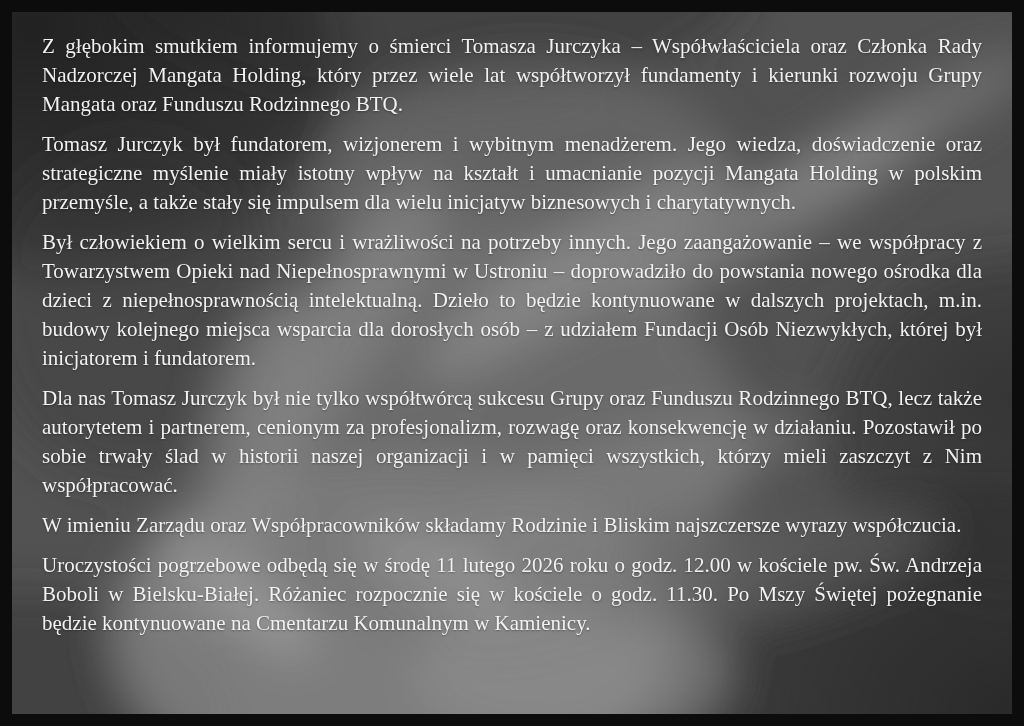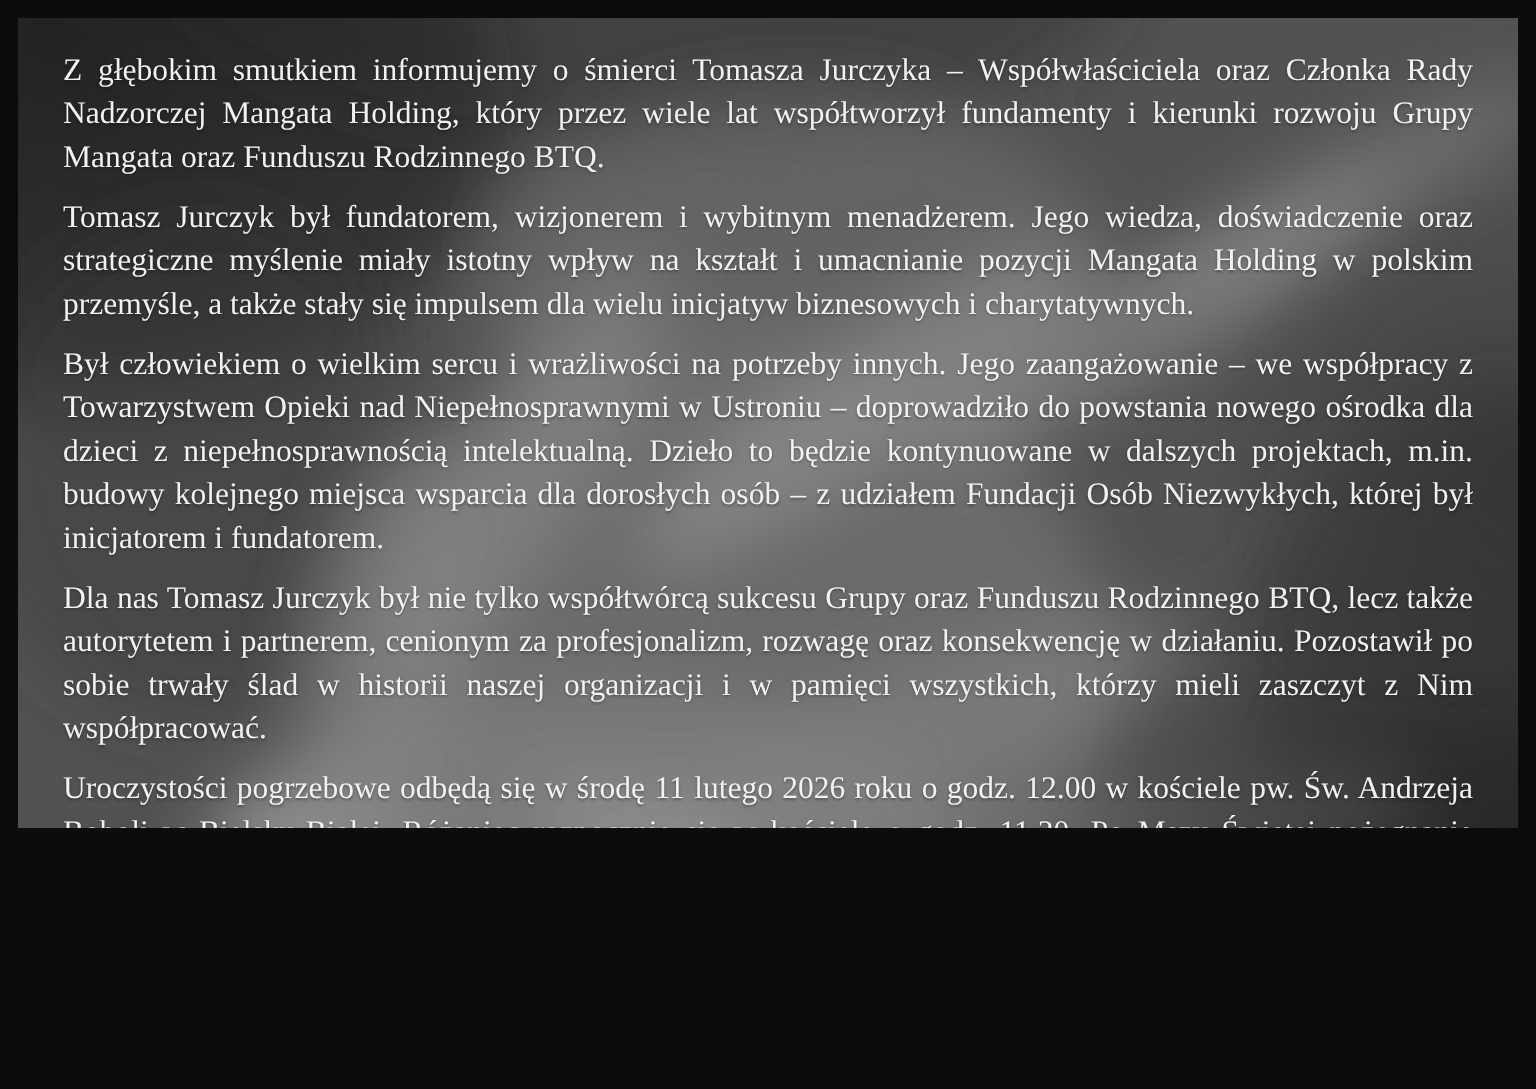--- a/index.html
+++ b/index.html
@@ -13,21 +13,21 @@
     width: 1024px;
     height: 726px;
     background: #0c0c0c;
     overflow: hidden;
   }
   .photo-area {
     position: absolute;
     left: 12px;
     top: 12px;
     width: 1000px;
-    height: 540px;
+    height: 702px;
     background: #525252;
     overflow: hidden;
     box-shadow: inset 0 0 90px rgba(0,0,0,0.38);
   }
   .photo-area svg {
     position: absolute;
     left: 0;
     top: 0;
     display: block;
   }
@@ -98,17 +98,18 @@
       </g>
     </svg>
 
     <div class="vignette"></div>
 
     <div class="obituary-text">
       <p>Z głębokim smutkiem informujemy o śmierci Tomasza Jurczyka – Współwłaściciela oraz Członka Rady Nadzorczej Mangata Holding, który przez wiele lat współtworzył fundamenty i kierunki rozwoju Grupy Mangata oraz Funduszu Rodzinnego BTQ.</p>
       <p>Tomasz Jurczyk był fundatorem, wizjonerem i wybitnym menadżerem. Jego wiedza, doświadczenie oraz strategiczne myślenie miały istotny wpływ na kształt i umacnianie pozycji Mangata Holding w polskim przemyśle, a także stały się impulsem dla wielu inicjatyw biznesowych i charytatywnych.</p>
       <p>Był człowiekiem o wielkim sercu i wrażliwości na potrzeby innych. Jego zaangażowanie – we współpracy z Towarzystwem Opieki nad Niepełnosprawnymi w Ustroniu – doprowadziło do powstania nowego ośrodka dla dzieci z niepełnosprawnością intelektualną. Dzieło to będzie kontynuowane w dalszych projektach, m.in. budowy kolejnego miejsca wsparcia dla dorosłych osób – z udziałem Fundacji Osób Niezwykłych, której był inicjatorem i fundatorem.</p>
       <p>Dla nas Tomasz Jurczyk był nie tylko współtwórcą sukcesu Grupy oraz Funduszu Rodzinnego BTQ, lecz także autorytetem i partnerem, cenionym za profesjonalizm, rozwagę oraz konsekwencję w działaniu. Pozostawił po sobie trwały ślad w historii naszej organizacji i w pamięci wszystkich, którzy mieli zaszczyt z Nim współpracować.</p>
+      <p>W imieniu Zarządu oraz Współpracowników składamy Rodzinie i Bliskim najszczersze wyrazy współczucia.</p>
       <p>Uroczystości pogrzebowe odbędą się w środę 11 lutego 2026 roku o godz. 12.00 w kościele pw. Św. Andrzeja Boboli w Bielsku-Białej. Różaniec rozpocznie się w kościele o godz. 11.30. Po Mszy Świętej pożegnanie będzie kontynuowane na Cmentarzu Komunalnym w Kamienicy.</p>
     </div>
 
   </div>
 </div>
 
 </body></html>

